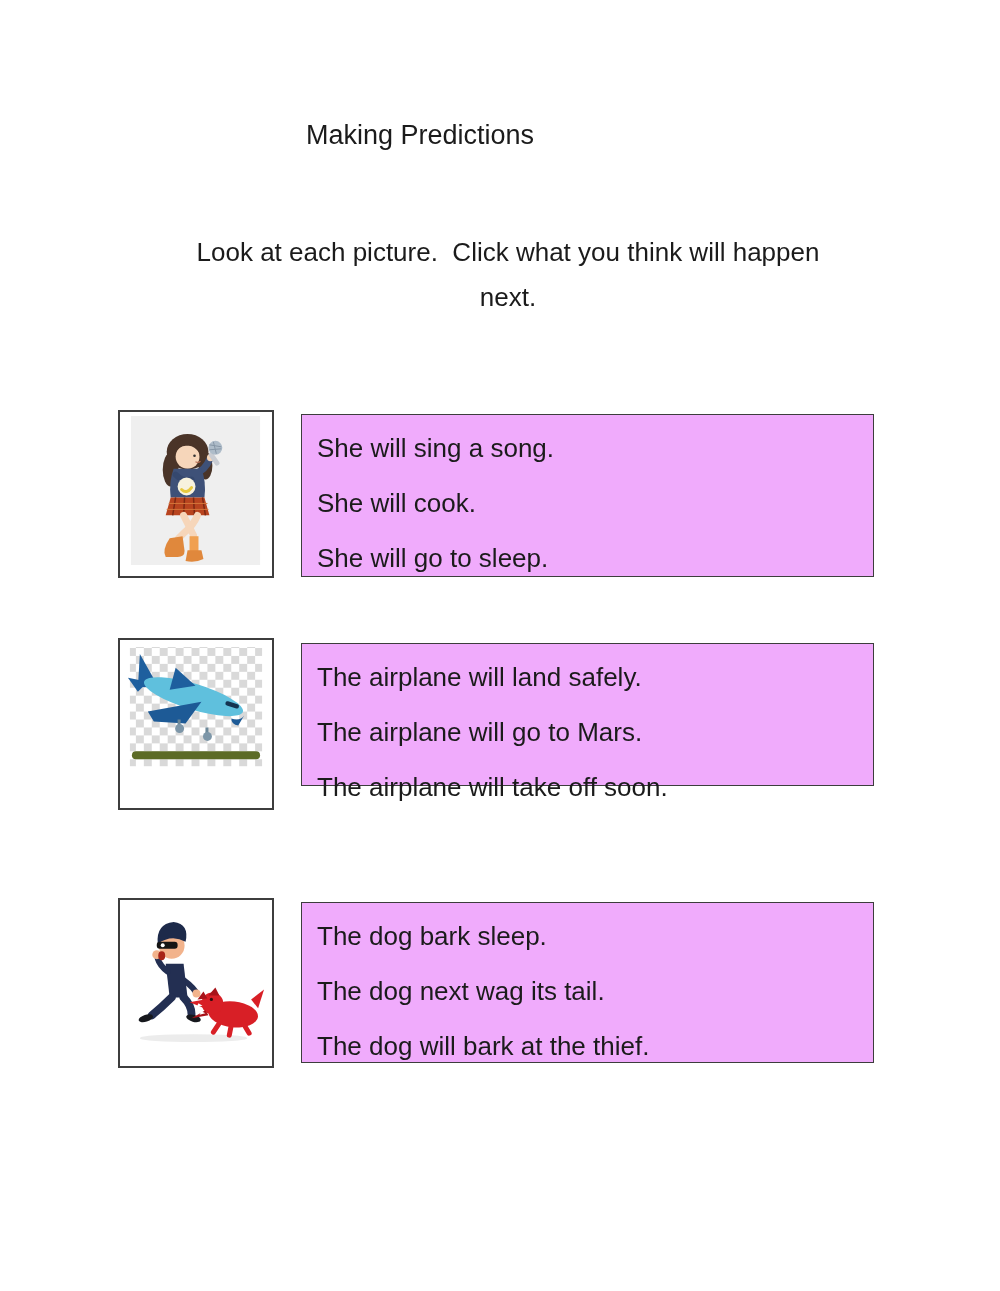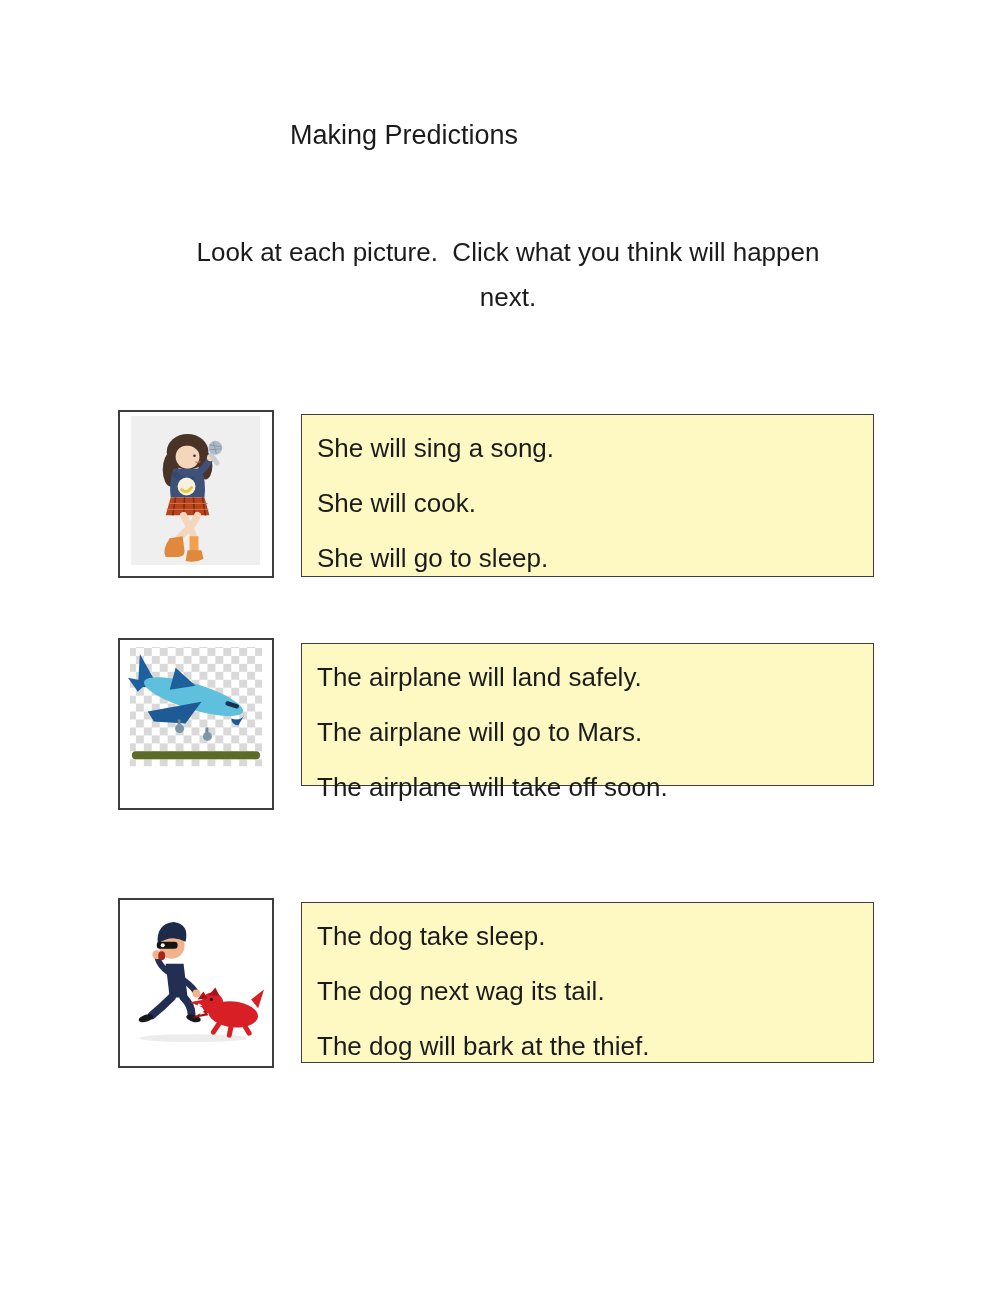--- a/index.html
+++ b/index.html
@@ -5,38 +5,38 @@
   html,body { margin:0; padding:0; }
   body {
     width:1000px; height:1291px;
     background:#ffffff;
     font-family:"Liberation Sans", sans-serif;
     color:#1b1b1b;
     position:relative;
     overflow:hidden;
   }
   .title {
-    position:absolute; top:120px; left:0; width:808px;
+    position:absolute; top:120px; left:16px; width:808px;
     text-align:center;
     font-size:27px; font-weight:400; margin:0;
   }
   .instructions {
     position:absolute; top:230px; left:108px; width:800px;
     font-size:26px; line-height:45px;
     white-space:pre-wrap; margin:0;text-align:center;
   }
   .img-box {
     position:absolute; left:118px; width:156px;
     border:2px solid #3d3d3d; box-sizing:border-box;
     background:#fff;
   }
   .text-box {
     position:absolute; left:301px; width:573px;
     border:1.5px solid #3d3d3d; box-sizing:border-box;
-    background:#fef9c3;
+    background:#f0abfc;
     padding:6px 0 0 15px;
   }
   .r1i { top:410px; height:168px; }
   .r2i { top:638px; height:172px; }
   .r3i { top:898px; height:170px; }
   .r1t { top:414px; height:163px; }
   .r2t { top:643px; height:143px; }
   .r3t { top:902px; height:161px; }
   .option {
     height:55px; display:flex; align-items:center;
@@ -160,16 +160,16 @@
     <path d="M84,92 L88,99 L78,100 Z" fill="#a8131a"></path>
     <path d="M96,88 L100,96 L89,96 Z" fill="#a8131a"></path>
     <path d="M85,100 L70,103 L85,109 Z" fill="#d81f26"></path>
     <path d="M86,111 L72,119 L89,116 Z" fill="#a8131a"></path>
     <path d="M79,104 l4,2.5 l-6,1.5 Z" fill="#ffffff"></path>
     <path d="M82,112 l4,2 l-6,1.5 Z" fill="#ffffff"></path>
     <circle cx="92" cy="100" r="1.6" fill="#2a0c0c"></circle>
   </svg>
 </div>
 <div class="text-box r3t">
-  <div class="option">The dog take sleep.</div>
+  <div class="option">The dog bark sleep.</div>
   <div class="option">The dog next wag its tail.</div>
   <div class="option">The dog will bark at the thief.</div>
 </div>
 
 </body></html>

